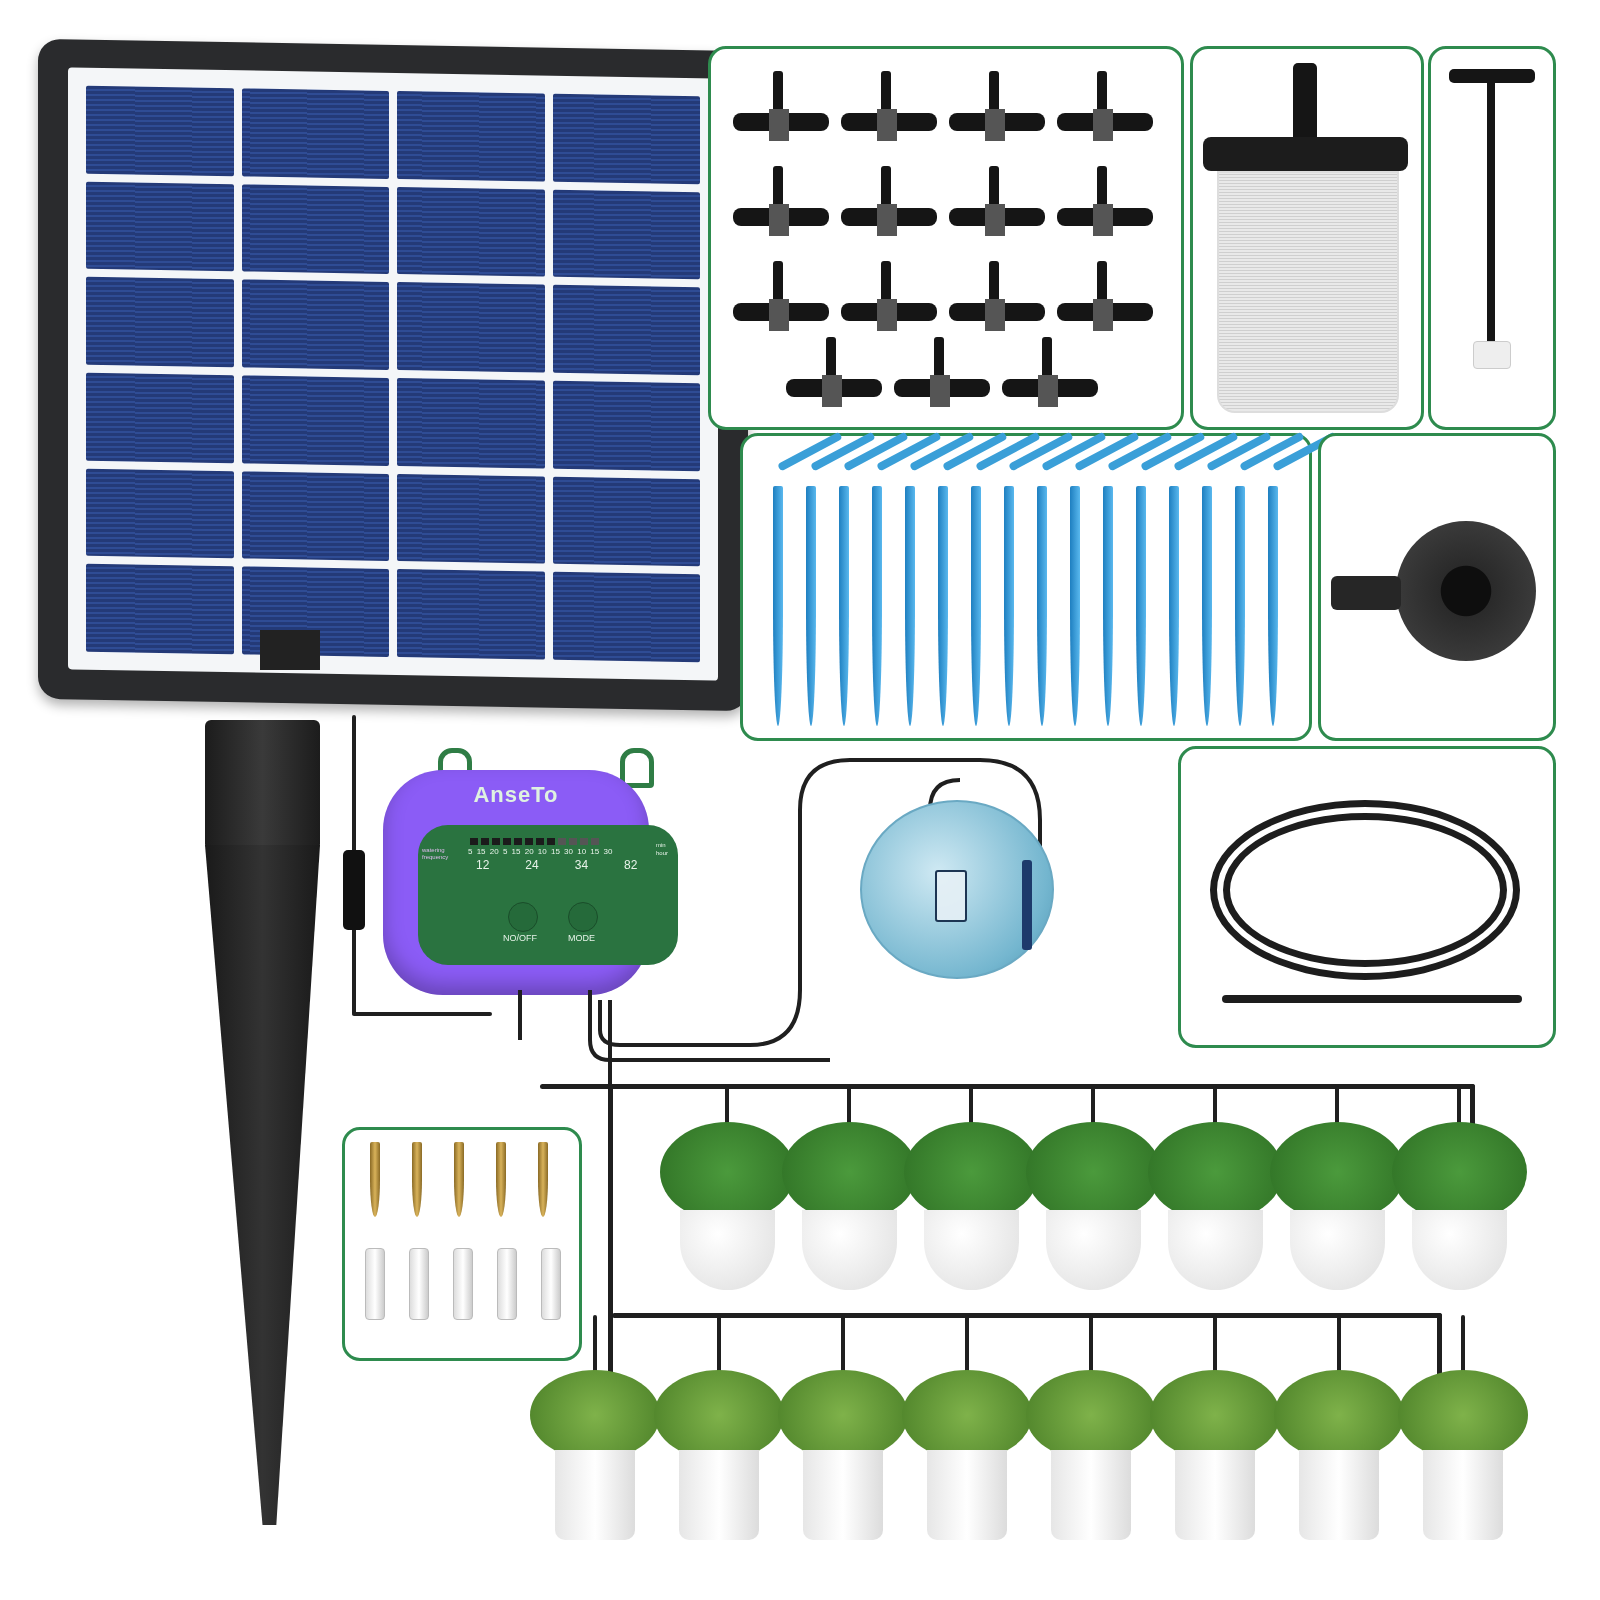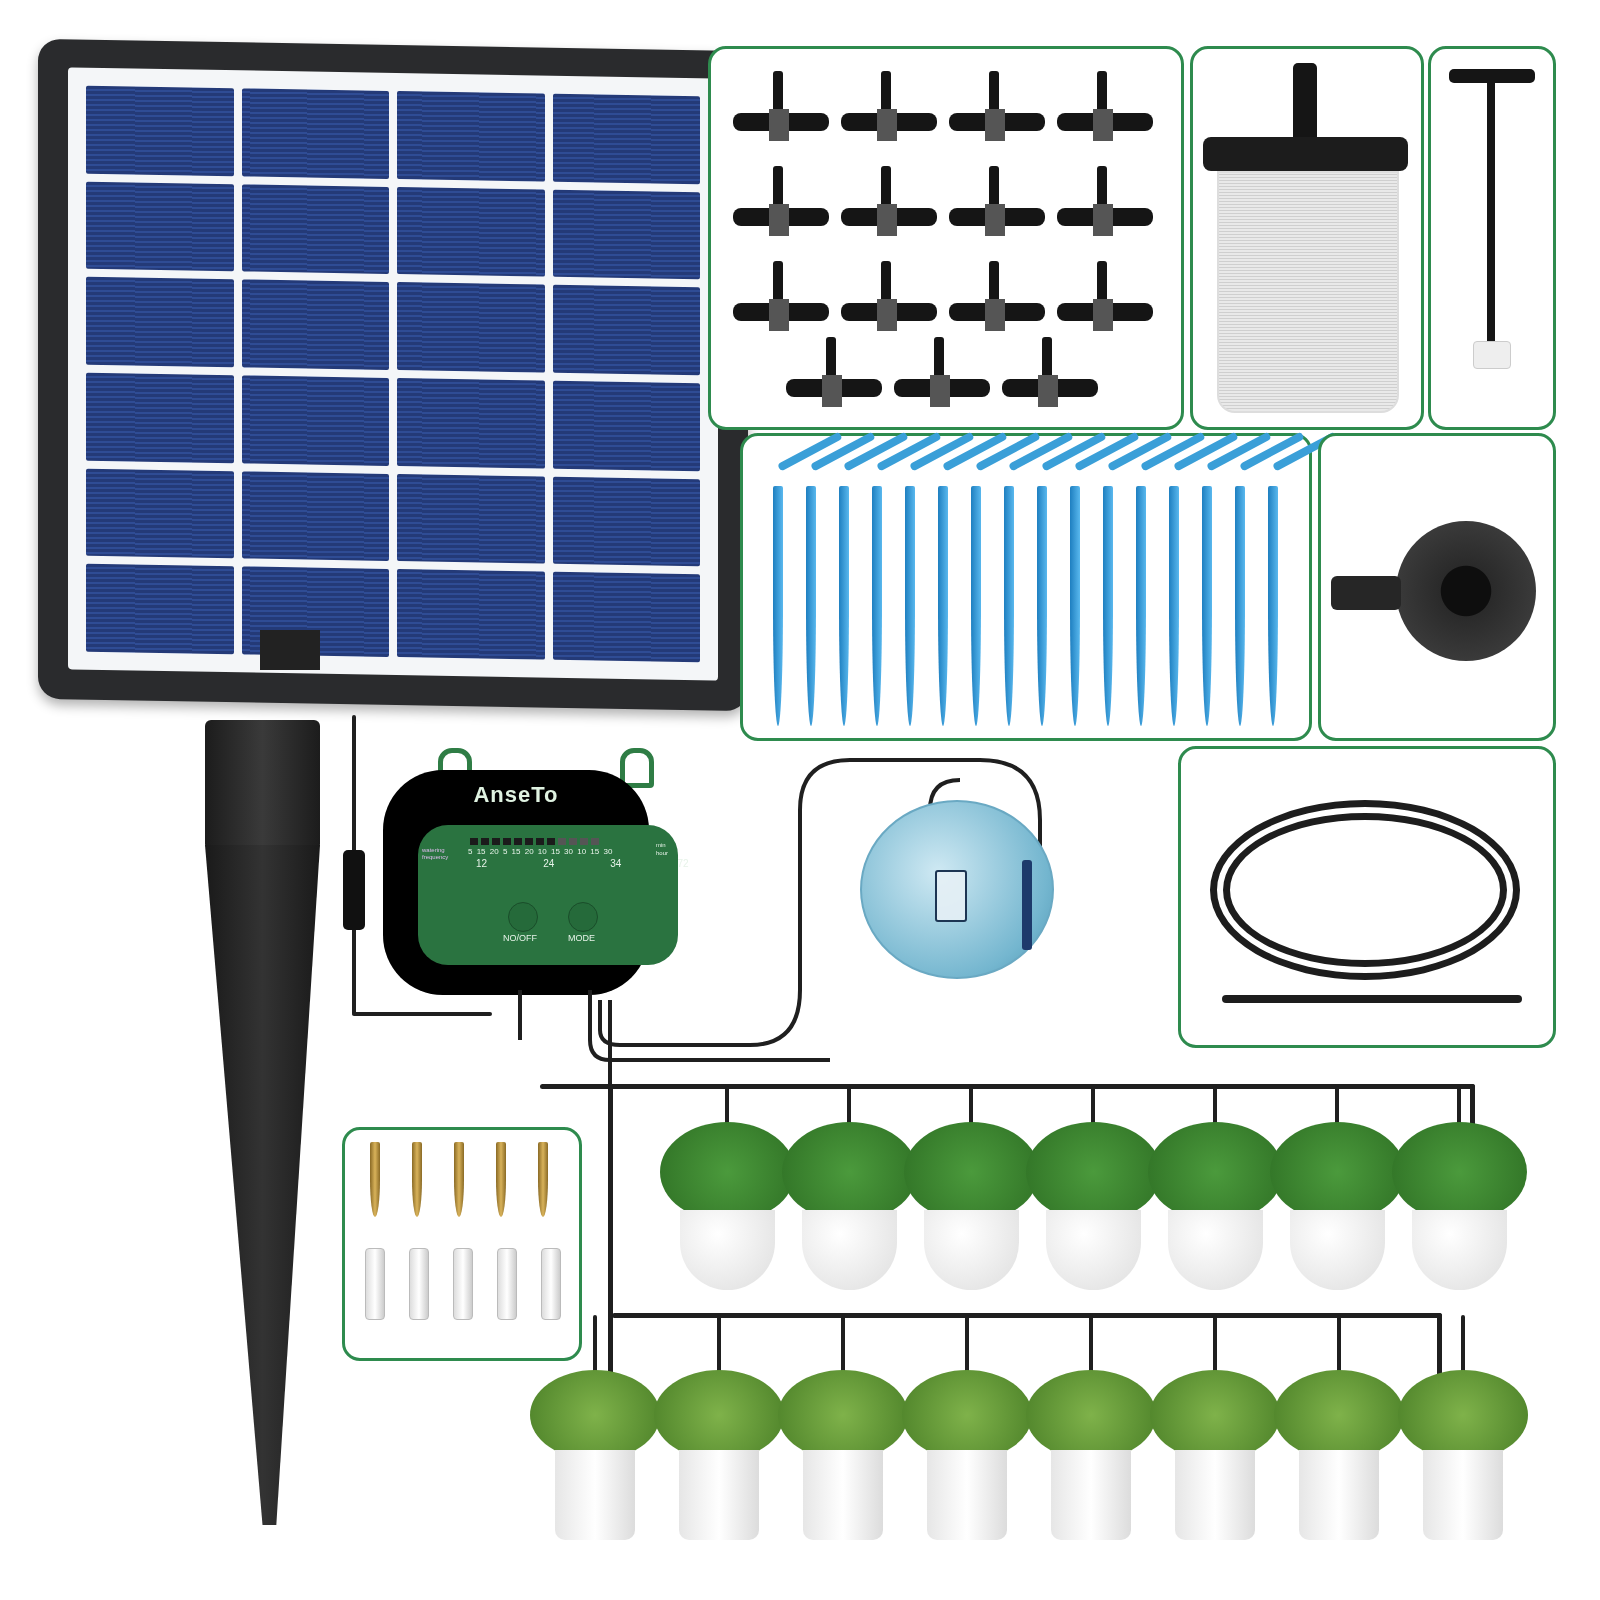--- a/index.html
+++ b/index.html
@@ -7,29 +7,29 @@
   .abs{position:absolute;}
   .box{position:absolute;border:3px solid #2e8b4e;border-radius:18px;background:#fff;}
   
   .panel-frame{position:absolute;left:38px;top:45px;width:710px;height:660px;background:#2a2b2d;border-radius:22px;transform:skewY(1deg);box-shadow:0 6px 12px rgba(0,0,0,.3);}
   .panel-inner{position:absolute;left:30px;top:28px;right:30px;bottom:30px;background:#f4f6f8;border-radius:4px;padding:18px;box-sizing:border-box;}
   .cells{display:grid;grid-template-columns:repeat(4,1fr);grid-template-rows:repeat(6,1fr);gap:8px;width:100%;height:100%;}
   .cell{background:repeating-linear-gradient(180deg,#243a78 0 3px,#2f4c95 3px 5px);border-radius:2px;}
   .stake-neck{position:absolute;left:205px;top:720px;width:115px;height:130px;background:linear-gradient(90deg,#1c1c1c,#3a3a3a,#1c1c1c);border-radius:6px;}
   .stake{position:absolute;left:205px;top:845px;width:115px;height:680px;background:linear-gradient(90deg,#1a1a1a,#333,#1a1a1a);clip-path:polygon(0 0,100% 0,62% 100%,50% 100%);}
   
-  .ctrl{position:absolute;left:383px;top:770px;width:266px;height:225px;background:#000000;border-radius:60px;box-shadow:inset 0 -10px 20px rgba(0,0,0,.25);}
+  .ctrl{position:absolute;left:383px;top:770px;width:266px;height:225px;background:#8b5cf6;border-radius:60px;box-shadow:inset 0 -10px 20px rgba(0,0,0,.25);}
   .ctrl-face{position:absolute;left:35px;top:55px;width:260px;height:140px;background:#2a7340;border-radius:30px;}
   .brand{position:absolute;top:12px;left:0;width:100%;text-align:center;color:#dff2e1;font-weight:bold;font-size:22px;letter-spacing:1px;}
   .leds{position:absolute;top:13px;left:52px;display:flex;gap:3px;}
   .led{width:8px;height:7px;background:#1b1b1b;}
   .led.dim{background:#555;}
   .freq{position:absolute;top:22px;left:4px;font-size:6px;color:#dbe;line-height:7px;}
   .times{position:absolute;top:22px;left:50px;font-size:8px;color:#e7f3e9;word-spacing:2px;}
-  .groups{position:absolute;top:33px;left:58px;font-size:10px;color:#e7f3e9;display:flex;gap:56px;}
+  .groups{position:absolute;top:33px;left:58px;font-size:12px;color:#e7f3e9;display:flex;gap:36px;}
   .unit{position:absolute;top:16px;right:10px;font-size:6px;color:#e7f3e9;line-height:8px;}
   .btn{position:absolute;top:77px;width:28px;height:28px;border-radius:50%;background:#256a3a;border:1px solid #1a4d2a;}
   .btn-label{position:absolute;top:108px;font-size:9px;color:#e7f3e9;}
   
   .bowl{position:absolute;left:860px;top:800px;width:190px;height:175px;border-radius:50%;background:radial-gradient(circle at 40% 40%,#cfe9f3,#74b6cf 70%,#4a93b1);border:2px solid #6aa9c3;}
   
   .coil{position:absolute;left:1210px;top:800px;width:310px;height:180px;border-radius:50%;border:20px double #1d1d1d;box-sizing:border-box;}
   .tube-tail{position:absolute;left:1222px;top:995px;width:300px;height:8px;background:#1d1d1d;border-radius:4px;}
   
   .line{position:absolute;background:#1f1f1f;border-radius:4px;}
@@ -104,21 +104,21 @@
         <div class="led dim"></div>
         <div class="led dim"></div>
         <div class="led dim"></div>
         <div class="led dim"></div>
       </div>
     <div class="times">5 15 20 5 15 20 10 15 30 10 15 30</div>
     <div class="groups">
       <span>12</span>
       <span>24</span>
       <span>34</span>
-      <span>72</span>
+      <span>82</span>
     </div>
     <div class="unit">
       <div>min</div>
       <div>hour</div>
     </div>
     <div class="btn" style="left:90px;"></div>
     <div class="btn-label" style="left:85px;">NO/OFF</div>
     <div class="btn" style="left:150px;"></div>
     <div class="btn-label" style="left:150px;">MODE</div>
   </div>

